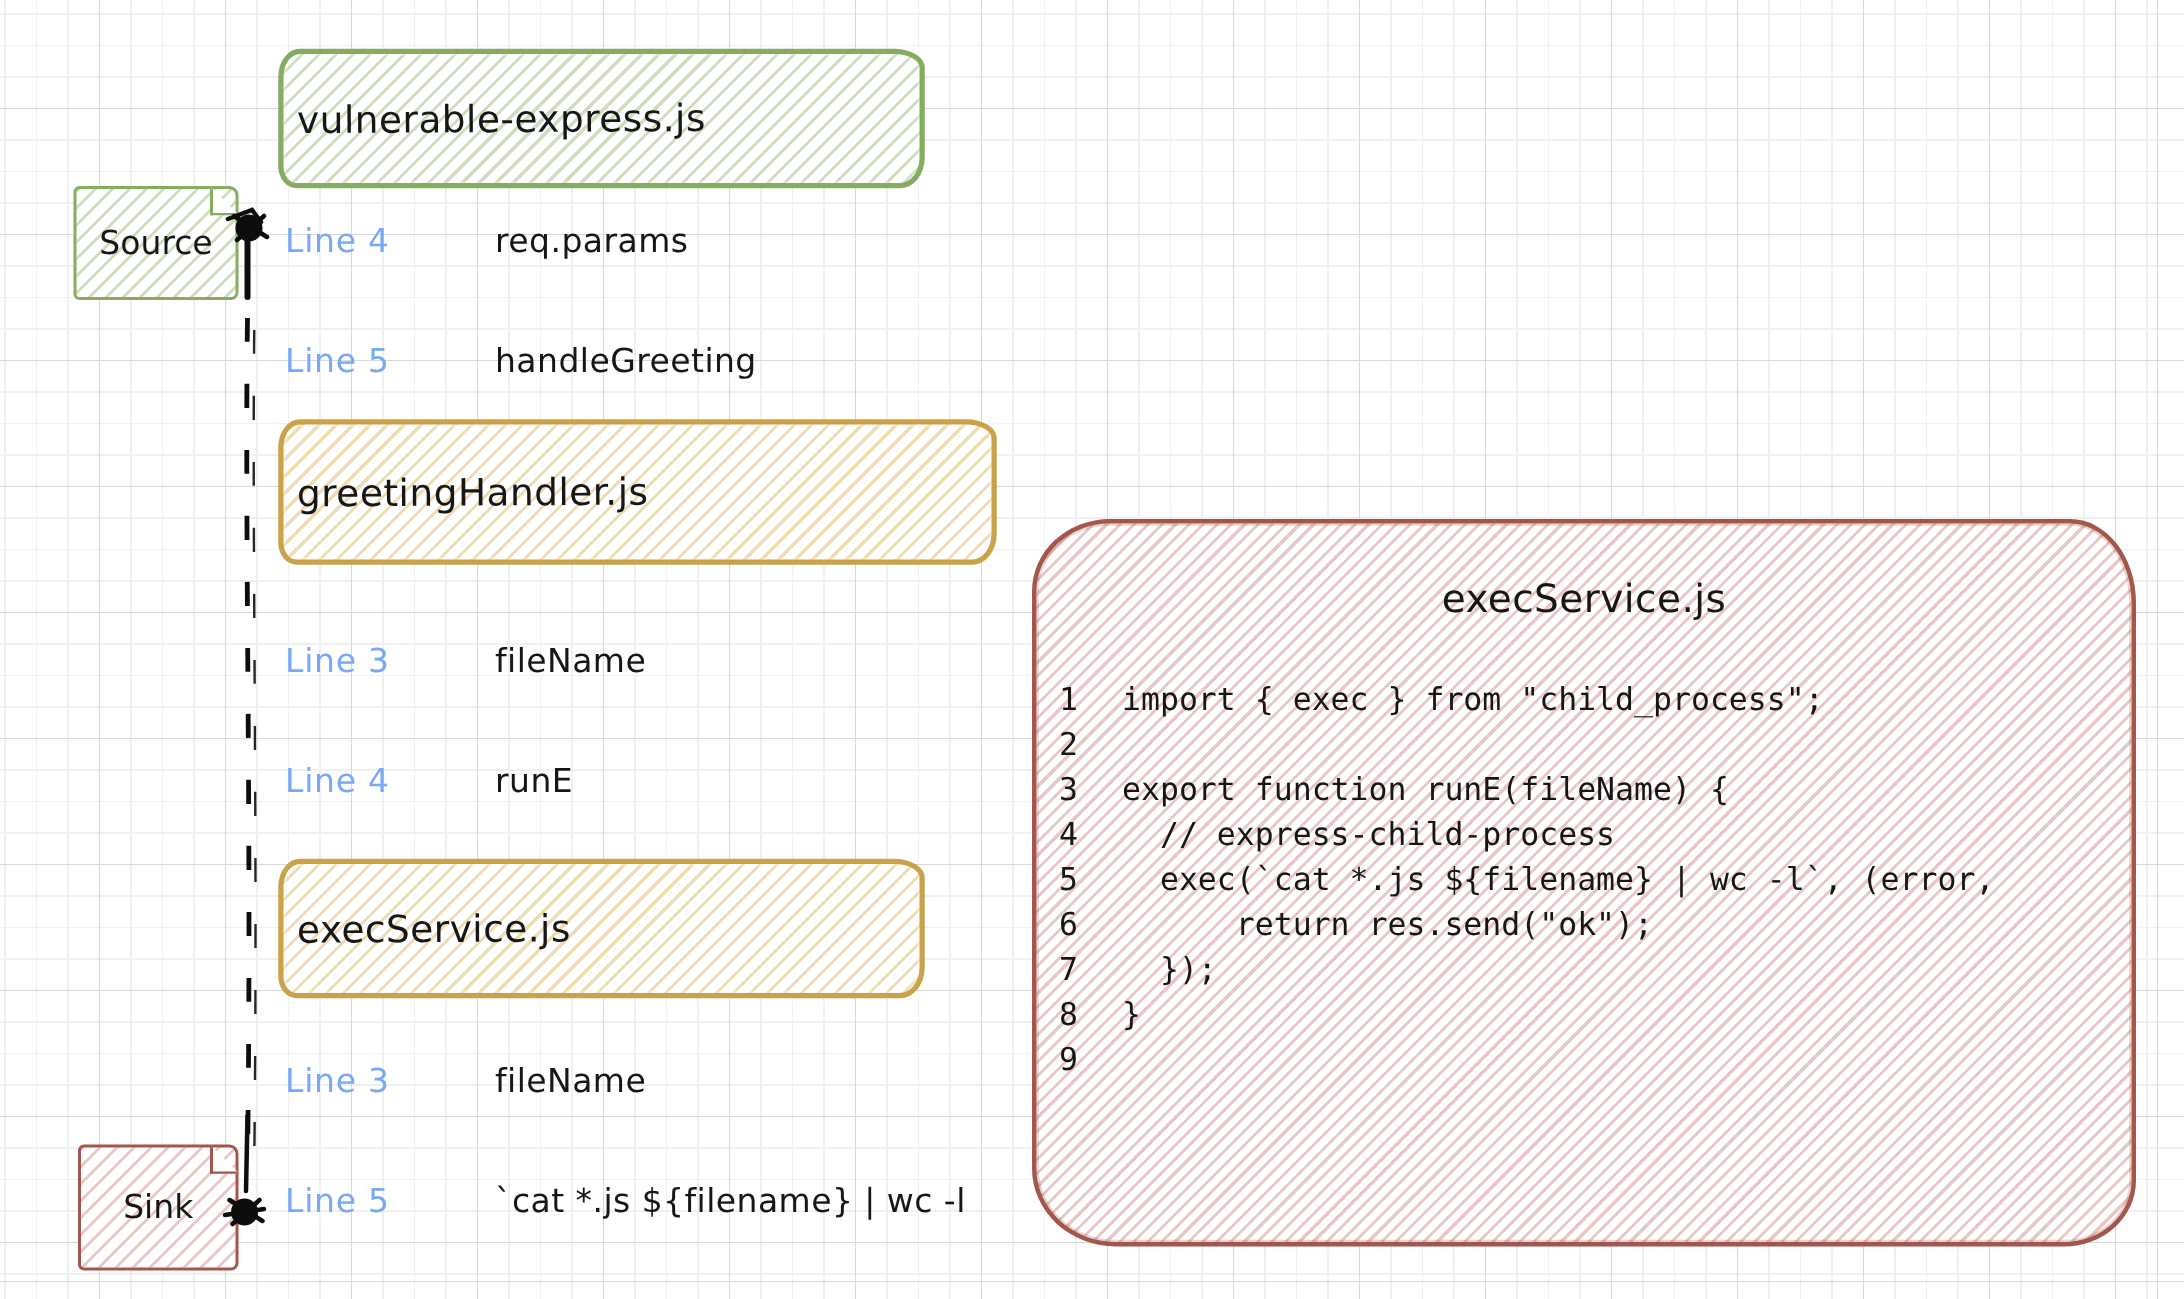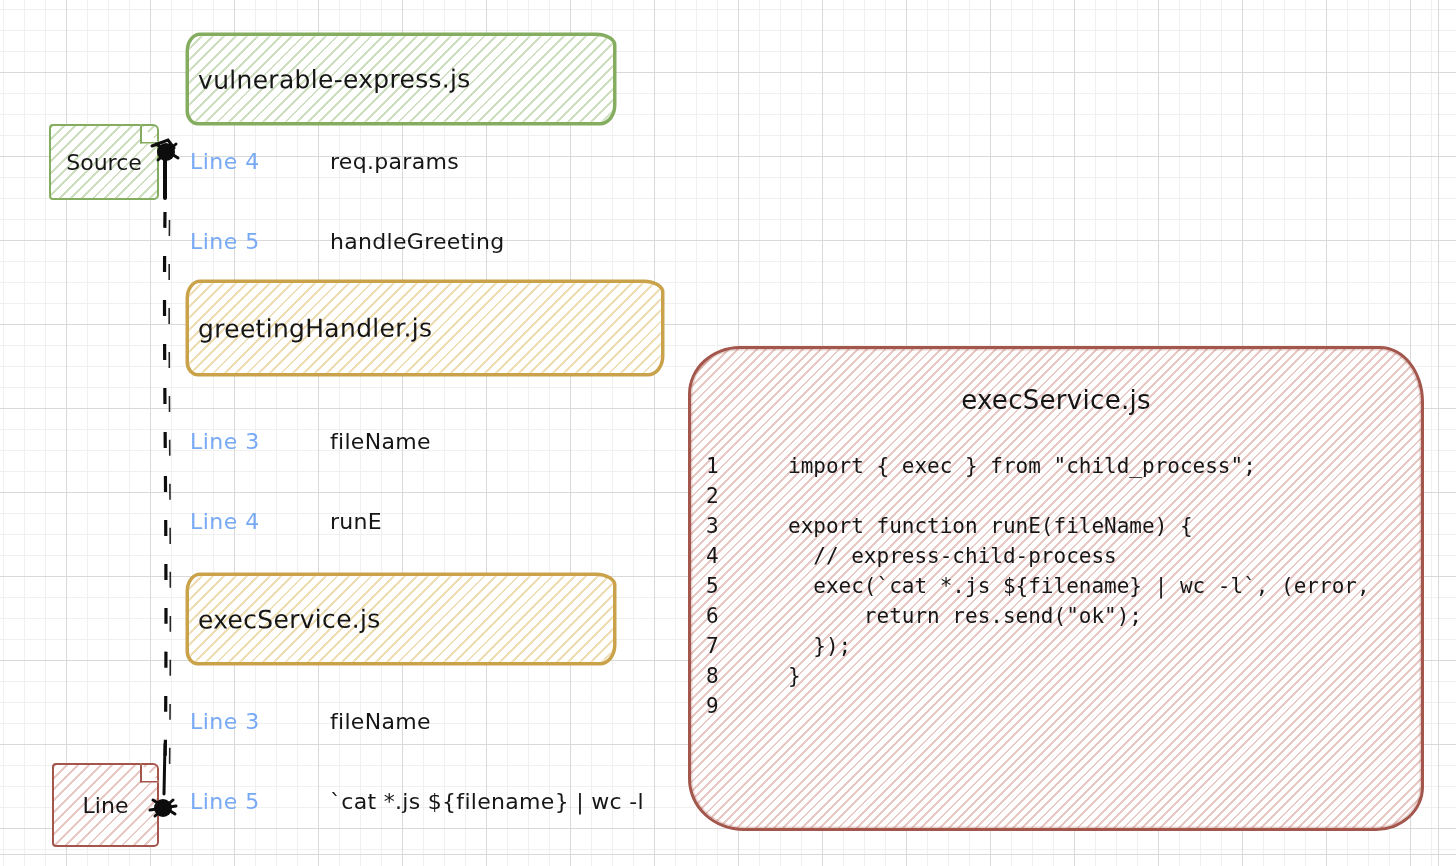--- a/index.html
+++ b/index.html
@@ -62,21 +62,21 @@
     background-image:repeating-linear-gradient(135deg, var(--hatch) 0 2px, transparent 2px 6.5px);
     box-shadow: inset 0 0 0 1.5px rgba(163,86,76,.25);
   }
   .code-panel .panel-title{
     margin-top:36px; height:38px; text-align:center;
     font-size:26px; letter-spacing:.3px;
   }
   .code-block{ margin-top:28px; padding-left:15px; font-family:"DejaVu Sans Mono", monospace; font-size:21px; }
   .code-line{ display:flex; align-items:center; height:30px; }
   .code-line .ln{ width:42px; flex:0 0 42px; }
-  .code-line .code-text{ white-space:pre;margin-left:40px; }
+  .code-line .code-text{ white-space:pre; }
 
   .connector{ position:absolute; left:138px; top:134px; width:64px; height:702px; }
 </style>
 </head>
 <body>
 
 <div id="canvas">
 
   <div class="sketch-box green" style="left:186px; top:33px; width:430px; height:92px;text-align:right;">
     <span class="box-label">vulnerable-express.js</span>
@@ -90,21 +90,21 @@
     <span class="box-label">execService.js</span>
   </div>
 
   <div class="note green" style="left:25px; top:124px; width:110px; height:76px;">
     <span class="fold"></span>
     <span>Source</span>
   </div>
 
   <div class="note red" style="left:28px; top:763px; width:107px; height:84px;">
     <span class="fold"></span>
-    <span>Line</span>
+    <span>Sink</span>
   </div>
 
   <svg class="connector" viewBox="0 0 64 702">
     <g>
       <circle cx="28" cy="18" r="9" fill="#0d0d0d"></circle>
       <path d="M18 10 L40 24 M20 26 L38 10 M14 12 L30 6 L36 14" stroke="#0d0d0d" stroke-width="3" fill="none" stroke-linecap="round"></path>
     </g>
     <path d="M27 26 L27 64" stroke="#0d0d0d" stroke-width="4" stroke-linecap="round" fill="none"></path>
     <path d="M27 78 C25 230 30 420 27 640" stroke="#0d0d0d" stroke-width="3.2" fill="none" stroke-dasharray="16 28"></path>
     <path d="M31.5 86 C30 238 34 428 31.5 640" stroke="#0d0d0d" stroke-width="1.6" fill="none" stroke-dasharray="16 28" opacity=".9"></path>

